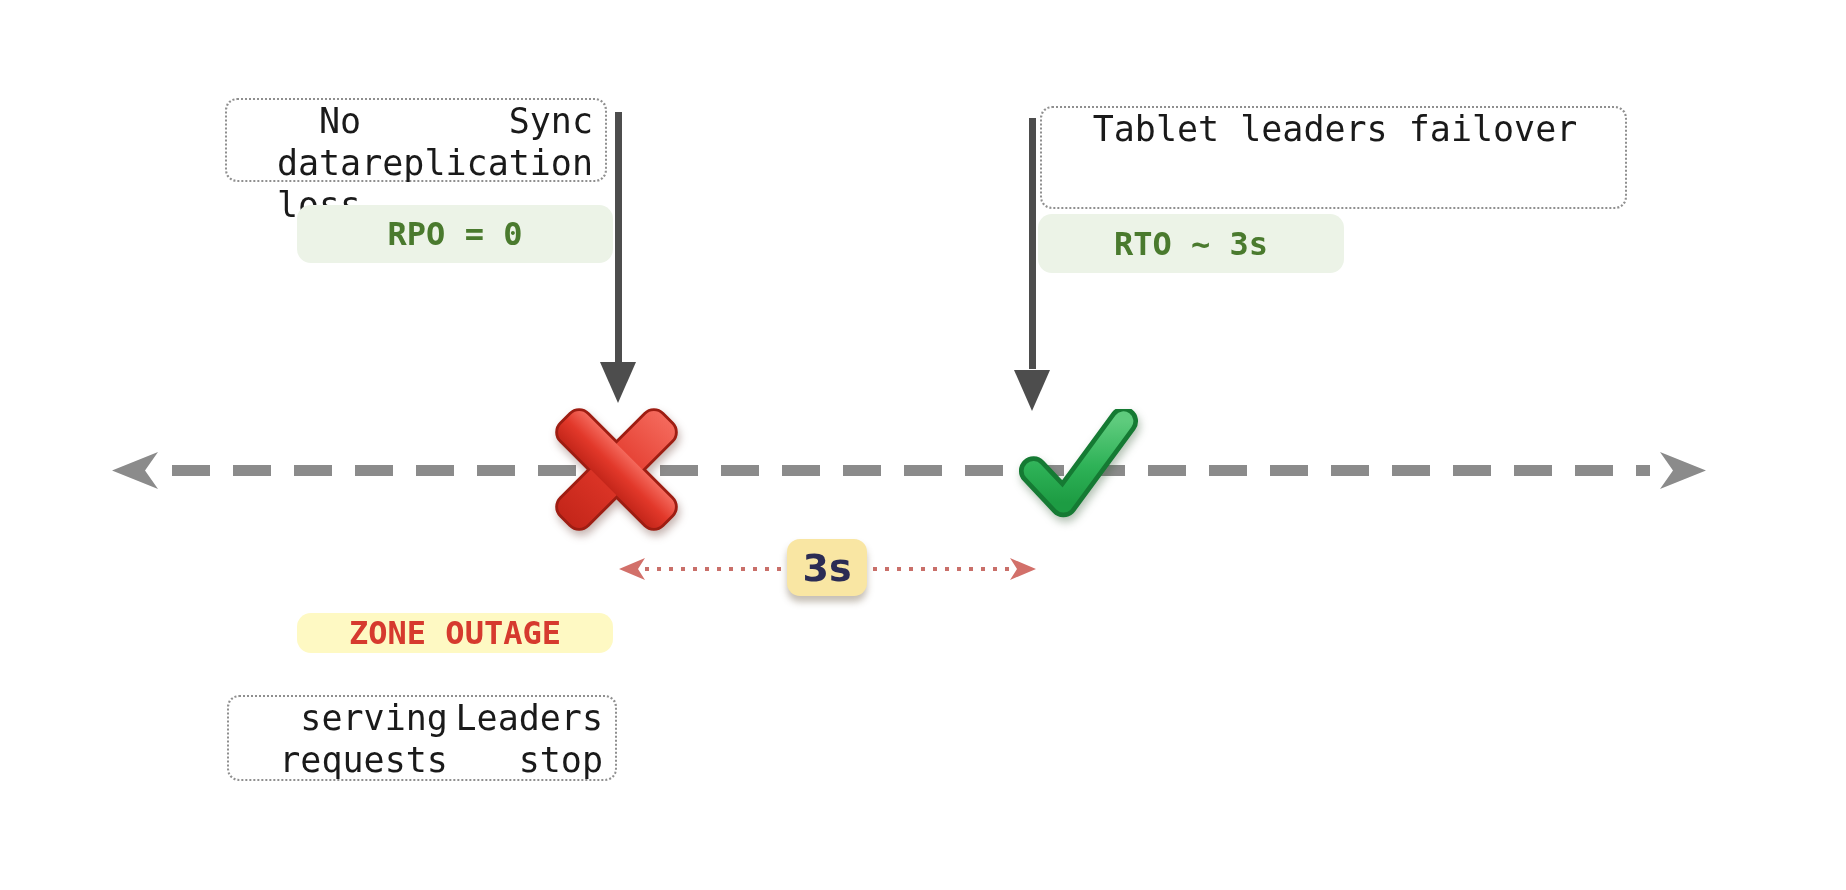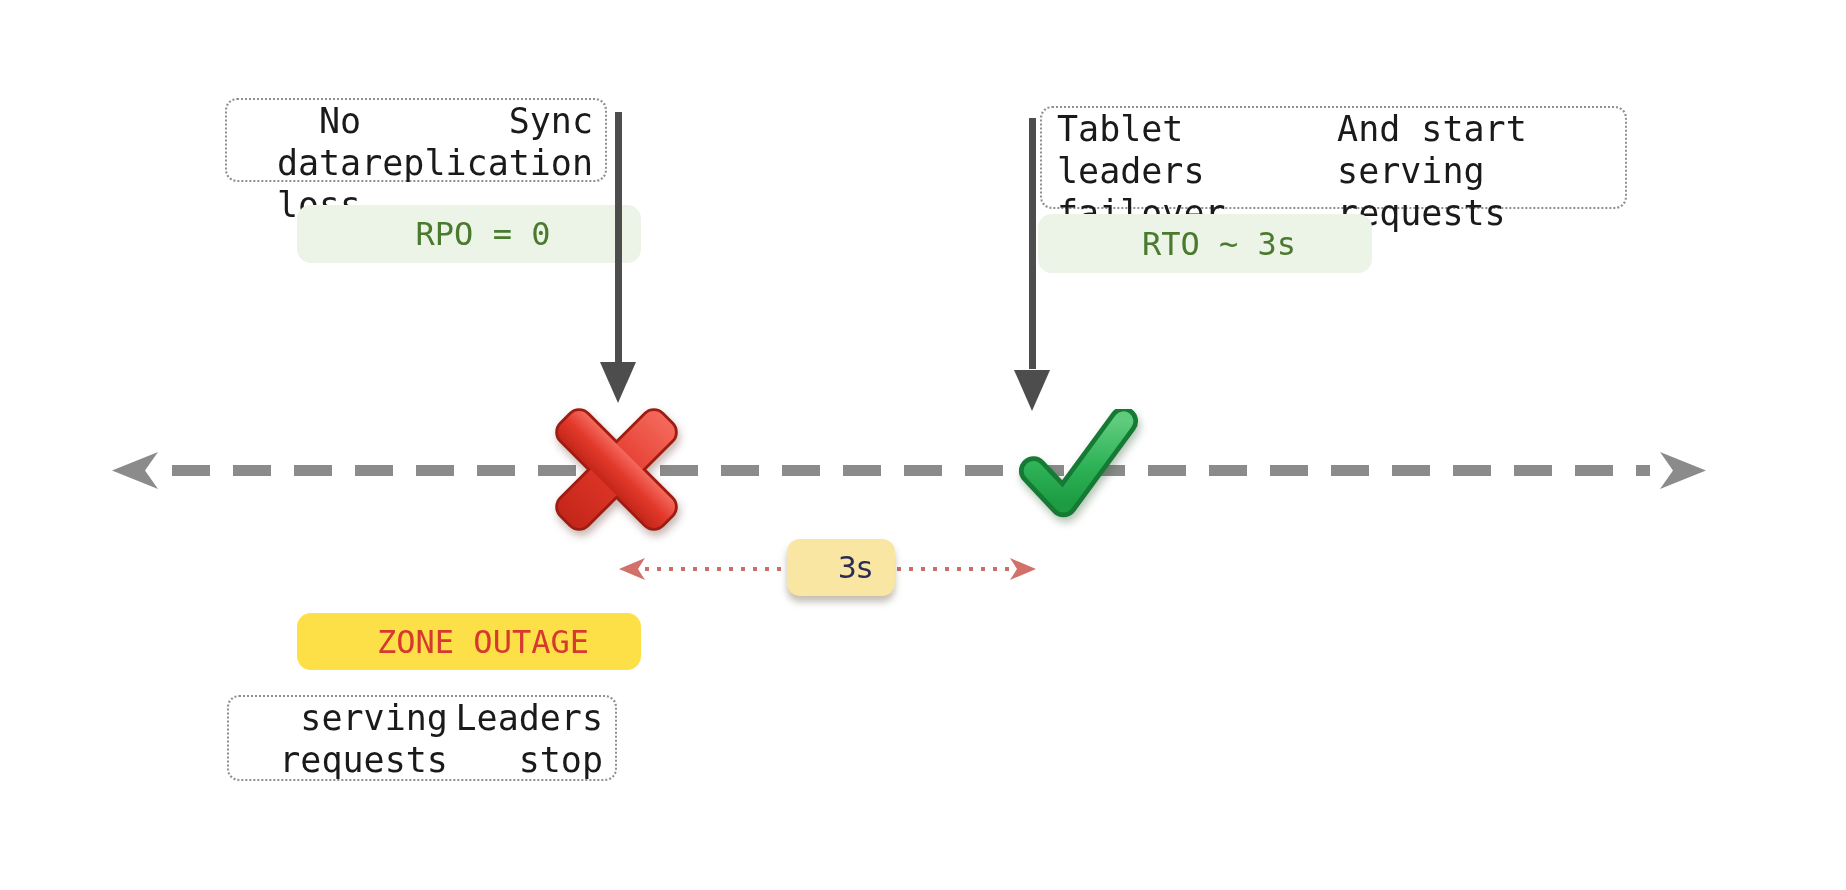--- a/index.html
+++ b/index.html
@@ -23,29 +23,29 @@
     font-size:35px;line-height:42px;color:#1a1a1a;padding:0 12px;z-index:2;
   }
   .note.align-right{text-align:right;}
   .note.align-left{text-align:left;gap:36px;}
   .note-rpo{left:225px;top:98px;width:382px;height:84px;}
   .note-rto{left:1040px;top:106px;width:587px;height:103px;padding-left:15px;}
   .note-outage{left:227px;top:695px;width:390px;height:86px;}
   
   .badge{
     position:absolute;display:flex;align-items:center;justify-content:center;
-    font-weight:normal;border-radius:14px;z-index:2;padding-left:28px;
+    font-weight:bold;border-radius:14px;z-index:2;
   }
   .badge-green{background:#ecf3e7;color:#4a7a2e;font-size:32px;}
   .badge-rpo{left:297px;top:205px;width:316px;height:58px;}
   .badge-rto{left:1038px;top:214px;width:306px;height:59px;}
-  .badge-outage{background:#fde047;color:#d63a2e;font-size:32px;
-    left:297px;top:613px;width:316px;height:57px;}
+  .badge-outage{background:#fef9c3;color:#d63a2e;font-size:32px;
+    left:297px;top:613px;width:316px;height:40px;}
   .badge-duration{
-    background:#f9e6a3;color:#2b2c54;font-size:30px;
+    background:#f9e6a3;color:#2b2c54;font-size:38px;
     font-family:"DejaVu Sans","Liberation Sans",sans-serif;
     left:787px;top:539px;width:80px;height:57px;border-radius:13px;
     box-shadow:0 6px 7px rgba(90,70,40,0.35);z-index:3;
   }
   
   .v-arrow-shaft{position:absolute;width:7px;background:#4d4d4d;z-index:4;}
   .v-arrow-shaft.left{left:615px;top:112px;height:251px;}
   .v-arrow-shaft.right{left:1029px;top:118px;height:251px;}
   .v-arrow-head{
     position:absolute;width:0;height:0;z-index:4;
@@ -84,21 +84,20 @@
   <div class="note note-rpo align-right">
     <div>No data loss</div>
     <div>Sync replication</div>
   </div>
   <div class="badge badge-green badge-rpo">RPO = 0</div>
   <div class="v-arrow-shaft left"></div>
   <div class="v-arrow-head left"></div>
 
   <div class="note note-rto align-left">
     <div>Tablet leaders failover</div>
-    <div>And start serving requests</div>
   </div>
   <div class="badge badge-green badge-rto">RTO ~ 3s</div>
   <div class="v-arrow-shaft right"></div>
   <div class="v-arrow-head right"></div>
 
   <svg class="icon-cross" viewBox="0 0 128 128">
     <defs>
       <linearGradient id="gx" x1="0" y1="0" x2="0" y2="1">
         <stop offset="0" stop-color="#f4695c"></stop>
         <stop offset="0.5" stop-color="#e2382a"></stop>

